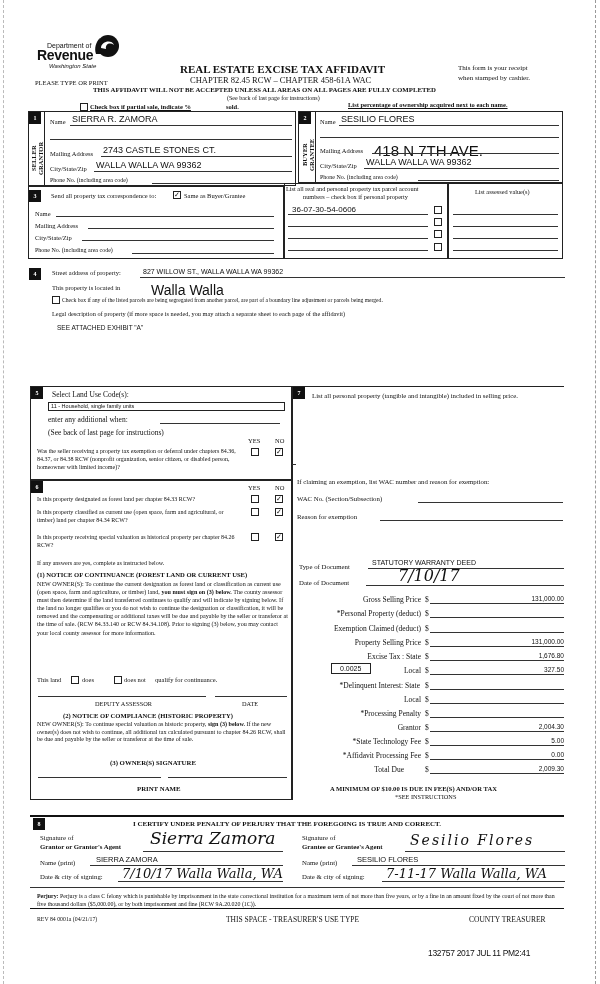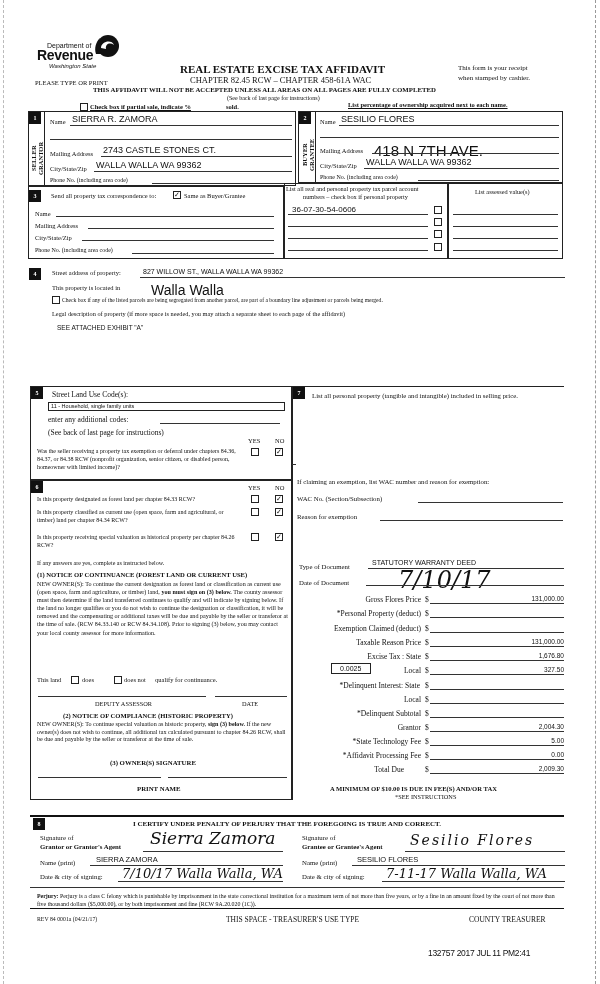--- a/index.html
+++ b/index.html
@@ -132,25 +132,25 @@
 <div class="line" style="left:140px;top:277px;width:425px;"></div>
 <span class="lbl" style="left:52px;top:284px;font-size:6.5px;">This property is located in</span>
 <span class="fill" style="left:151px;top:282px;font-size:14px;">Walla Walla</span>
 <div class="chk" style="left:52px;top:296px;"></div>
 <span class="lbl" style="left:62px;top:297px;font-size:5.6px;">Check box if any of the listed parcels are being segregated from another parcel, are part of a boundary line adjustment or parcels being merged.</span>
 <span class="lbl" style="left:52px;top:310px;font-size:6.3px;">Legal description of property (if more space is needed, you may attach a separate sheet to each page of the affidavit)</span>
 <span class="fill" style="left:57px;top:324px;font-size:6.5px;">SEE ATTACHED EXHIBIT "A"</span>
 
 <div class="box" style="left:30px;top:386px;width:263px;height:94px;border-right:2px solid #222;"></div>
 <div class="numtag" style="left:31px;top:387px;">5</div>
-<span class="lbl" style="left:52px;top:390px;font-size:7.5px;">Street Land Use Code(s):</span>
+<span class="lbl" style="left:52px;top:390px;font-size:7.5px;">Select Land Use Code(s):</span>
 <div class="box" style="left:48px;top:402px;width:237px;height:9px;">
   <span class="fill" style="left:2px;top:0px;font-size:5.5px;">11 - Household, single family units</span>
 </div>
-<span class="lbl" style="left:48px;top:415px;font-size:7.5px;">enter any additional codes:</span>
+<span class="lbl" style="left:48px;top:415px;font-size:7.5px;">enter any additional when:</span>
 <div class="line" style="left:160px;top:423px;width:120px;"></div>
 <span class="lbl" style="left:48px;top:428px;font-size:7.5px;">(See back of last page for instructions)</span>
 <span class="lbl" style="left:248px;top:437px;font-size:6.5px;">YES</span>
 <span class="lbl" style="left:275px;top:437px;font-size:6.5px;">NO</span>
 <div class="lbl" style="left:37px;top:447px;width:204px;white-space:normal;font-size:6px;line-height:8px;">Was the seller receiving a property tax exemption or deferral under chapters 84.36, 84.37, or 84.38 RCW (nonprofit organization, senior citizen, or disabled person, homeowner with limited income)?</div>
 <div class="chk" style="left:251px;top:448px;"></div>
 <div class="chk" style="left:275px;top:448px;">✓</div>
 
 <div class="box" style="left:30px;top:480px;width:263px;height:320px;border-right:2px solid #222;"></div>
 <div class="numtag" style="left:31px;top:481px;">6</div>
@@ -206,43 +206,43 @@
 <span class="lbl" style="left:297px;top:478px;font-size:6.8px;">If claiming an exemption, list WAC number and reason for exemption:</span>
 <span class="lbl" style="left:297px;top:495px;font-size:6.8px;">WAC No. (Section/Subsection)</span>
 <div class="line" style="left:418px;top:502px;width:145px;"></div>
 <span class="lbl" style="left:297px;top:513px;font-size:6.8px;">Reason for exemption</span>
 <div class="line" style="left:380px;top:520px;width:183px;"></div>
 
 <span class="lbl" style="left:299px;top:563px;font-size:6.8px;">Type of Document</span>
 <span class="fill" style="left:372px;top:559px;font-size:7px;">STATUTORY WARRANTY DEED</span>
 <div class="line" style="left:368px;top:568px;width:196px;"></div>
 <span class="lbl" style="left:299px;top:579px;font-size:6.8px;">Date of Document</span>
-<span class="hand" style="left:398px;top:566px;font-size:24px;">7/10/17</span>
+<span class="hand" style="left:398px;top:566px;font-size:16px;">7/10/17</span>
 <div class="line" style="left:366px;top:585px;width:198px;"></div>
 
 <div>
-  <span class="rlabel" style="right:179px;top:595px;">Gross Flores Price</span>
+  <span class="rlabel" style="right:179px;top:595px;">Gross Selling Price</span>
   <span class="lbl" style="left:425px;top:595px;font-size:7.5px;">$</span>
   <div class="line" style="left:430px;top:603px;width:134px;"></div>
   <span class="amt" style="right:36px;top:595px;">131,000.00</span>
 </div>
 <div>
   <span class="rlabel" style="right:179px;top:609px;">*Personal Property (deduct)</span>
   <span class="lbl" style="left:425px;top:609px;font-size:7.5px;">$</span>
   <div class="line" style="left:430px;top:617px;width:134px;"></div>
   <span class="amt" style="right:36px;top:609px;"></span>
 </div>
 <div>
   <span class="rlabel" style="right:179px;top:624px;">Exemption Claimed (deduct)</span>
   <span class="lbl" style="left:425px;top:624px;font-size:7.5px;">$</span>
   <div class="line" style="left:430px;top:632px;width:134px;"></div>
   <span class="amt" style="right:36px;top:624px;"></span>
 </div>
 <div>
-  <span class="rlabel" style="right:179px;top:638px;">Taxable Reason Price</span>
+  <span class="rlabel" style="right:179px;top:638px;">Property Selling Price</span>
   <span class="lbl" style="left:425px;top:638px;font-size:7.5px;">$</span>
   <div class="line" style="left:430px;top:646px;width:134px;"></div>
   <span class="amt" style="right:36px;top:638px;">131,000.00</span>
 </div>
 <div>
   <span class="rlabel" style="right:179px;top:652px;">Excise Tax : State</span>
   <span class="lbl" style="left:425px;top:652px;font-size:7.5px;">$</span>
   <div class="line" style="left:430px;top:660px;width:134px;"></div>
   <span class="amt" style="right:36px;top:652px;">1,676.80</span>
 </div>
@@ -261,21 +261,21 @@
   <div class="line" style="left:430px;top:689px;width:134px;"></div>
   <span class="amt" style="right:36px;top:681px;"></span>
 </div>
 <div>
   <span class="rlabel" style="right:179px;top:695px;">Local</span>
   <span class="lbl" style="left:425px;top:695px;font-size:7.5px;">$</span>
   <div class="line" style="left:430px;top:703px;width:134px;"></div>
   <span class="amt" style="right:36px;top:695px;"></span>
 </div>
 <div>
-  <span class="rlabel" style="right:179px;top:709px;">*Delinquent Subtotal</span>
+  <span class="rlabel" style="right:179px;top:709px;">*Processing Penalty</span>
   <span class="lbl" style="left:425px;top:709px;font-size:7.5px;">$</span>
   <div class="line" style="left:430px;top:717px;width:134px;"></div>
   <span class="amt" style="right:36px;top:709px;"></span>
 </div>
 <div>
   <span class="rlabel" style="right:179px;top:723px;">Grantor</span>
   <span class="lbl" style="left:425px;top:723px;font-size:7.5px;">$</span>
   <div class="line" style="left:430px;top:731px;width:134px;"></div>
   <span class="amt" style="right:36px;top:723px;">2,004.30</span>
 </div>

